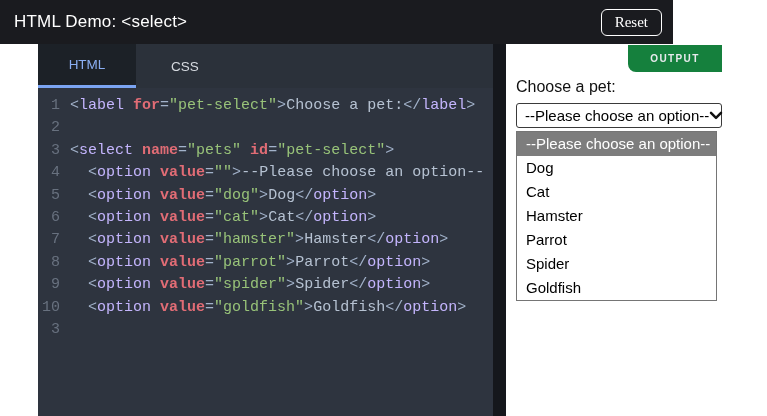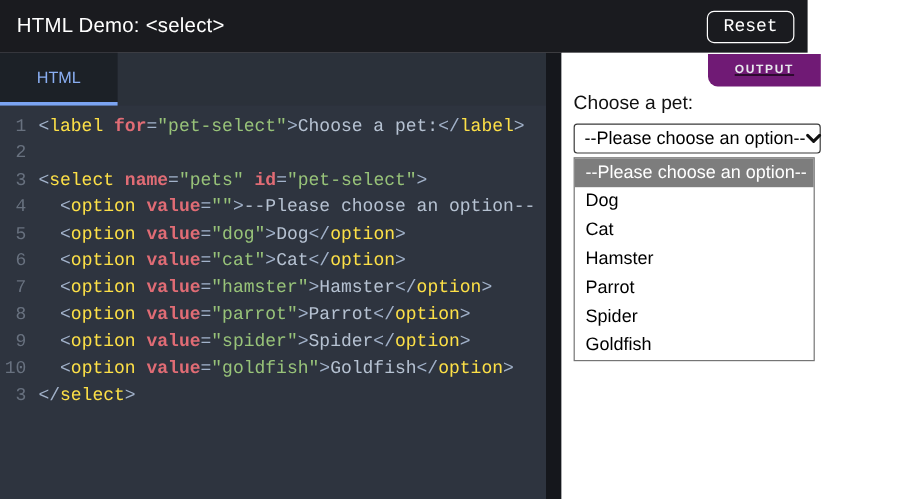--- a/index.html
+++ b/index.html
@@ -7,54 +7,54 @@
   body { font-family:"Liberation Sans", sans-serif; background:#ffffff; }
 
   .app { width:673px; height:416px; display:flex; flex-direction:column; }
 
   
   .header { height:44px; background:#1a1b1f; display:flex; align-items:center;
             justify-content:space-between; padding:0 11px 0 14px; flex:0 0 44px; }
   .header-title { color:#ffffff; font-size:17px; font-weight:500; letter-spacing:.2px; }
   .reset-btn { background:transparent; color:#ffffff; font-size:15px;
                border:1.5px solid #ffffff; border-radius:6px; padding:4px 13px;
-               font-family:Liberation Mono, monospace; cursor:pointer; }
+               font-family:Liberation Serif, serif; cursor:pointer; }
 
   
-  .main { flex:1; display:flex; min-height:0; }
+  .main { flex:1; display:flex; min-height:0;margin-left:38px; }
 
   
   .editor-pane { width:455px; flex:0 0 455px; display:flex; flex-direction:column;
                  background:#2e343f; min-height:0; }
   .tabbar { height:44px; flex:0 0 44px; background:#2b313a; display:flex; }
   .tab { width:98px; display:flex; align-items:center; justify-content:center;
          font-size:13.5px; cursor:pointer; }
   .tab.active { background:#1c2127; color:#8aaef2; border-bottom:3px solid #7ba4f2; }
   .tab.inactive { color:#d6dae0; }
 
   .code-area { flex:1; padding-top:7px; font-family:"Liberation Mono", monospace;
                font-size:15px; line-height:22.4px; overflow:hidden; cursor:text; }
   .code-line { display:flex; }
   .gutter { flex:0 0 22px; text-align:right; color:#68717f; margin-right:10px;
             user-select:none; }
   .code-text { white-space:pre; }
   .tok-p   { color:#a2b2ca; }
-  .tok-tag { color:#fde047; }
+  .tok-tag { color:#c4b5fd; }
   .tok-attr{ color:#e06c75;font-weight:bold; }
   .tok-str { color:#98c379; }
   .tok-txt { color:#b6c2d2; }
 
   
   .divider { width:13px; flex:0 0 13px; background:#15171c; cursor:col-resize; }
 
   
   .output-pane { flex:1; background:#ffffff; position:relative; }
   .output-tab { position:absolute; top:1px; right:0; width:94px; height:27px;
-                background:#701a75; border-bottom-left-radius:8px;
-                display:flex; align-items:center; justify-content:center;text-decoration:underline; }
+                background:#15803d; border-bottom-left-radius:8px;
+                display:flex; align-items:center; justify-content:center; }
   .output-tab span { color:#e8eaed; font-size:10px; font-weight:bold; letter-spacing:1.4px; }
 
   .output-content { padding:34px 0 0 10px; }
   .choose-label { font-size:16px; color:#111111; line-height:18px; display:block; }
 
   .fake-select { margin-top:7px; width:206px; height:25px; background:#ffffff;
                  border:1px solid #3a3a3a; border-radius:3px; display:flex;
                  align-items:center; justify-content:space-between;
                  padding:0 7px 0 8px; cursor:default; }
   .fake-select .sel-text { font-size:15px; color:#000000; white-space:nowrap; }
@@ -74,20 +74,21 @@
   <div class="header">
     <div class="header-title">HTML Demo: &lt;select&gt;</div>
     <button class="reset-btn">Reset</button>
   </div>
 
   <div class="main">
 
     <div class="editor-pane">
       <div class="tabbar">
         <div class="tab active">HTML</div>
+        <div class="tab inactive">CSS</div>
       </div>
       <div class="code-area" id="code-area">
           <div class="code-line">
             <span class="gutter">1</span>
             <span class="code-text"><span class="tok-p">&lt;</span><span class="tok-tag">label</span><span class="tok-txt"> </span><span class="tok-attr">for</span><span class="tok-p">=</span><span class="tok-str">"pet-select"</span><span class="tok-p">&gt;</span><span class="tok-txt">Choose a pet:</span><span class="tok-p">&lt;/</span><span class="tok-tag">label</span><span class="tok-p">&gt;</span></span>
           </div>
           <div class="code-line">
             <span class="gutter">2</span>
             <span class="code-text"></span>
           </div>
@@ -121,21 +122,20 @@
           <div class="code-line">
             <span class="gutter">9</span>
             <span class="code-text"><span class="tok-txt">  </span><span class="tok-p">&lt;</span><span class="tok-tag">option</span><span class="tok-txt"> </span><span class="tok-attr">value</span><span class="tok-p">=</span><span class="tok-str">"spider"</span><span class="tok-p">&gt;</span><span class="tok-txt">Spider</span><span class="tok-p">&lt;/</span><span class="tok-tag">option</span><span class="tok-p">&gt;</span></span>
           </div>
           <div class="code-line">
             <span class="gutter">10</span>
             <span class="code-text"><span class="tok-txt">  </span><span class="tok-p">&lt;</span><span class="tok-tag">option</span><span class="tok-txt"> </span><span class="tok-attr">value</span><span class="tok-p">=</span><span class="tok-str">"goldfish"</span><span class="tok-p">&gt;</span><span class="tok-txt">Goldfish</span><span class="tok-p">&lt;/</span><span class="tok-tag">option</span><span class="tok-p">&gt;</span></span>
           </div>
           <div class="code-line">
             <span class="gutter">3</span>
-            <span class="code-text"><span class="tok-p">&lt;/</span><span class="tok-tag">select</span><span class="tok-p">&gt;</span></span>
           </div>
         </div>
     </div>
 
     <div class="divider"></div>
 
     <div class="output-pane">
       <div class="output-tab">
         <span>OUTPUT</span>
       </div>

